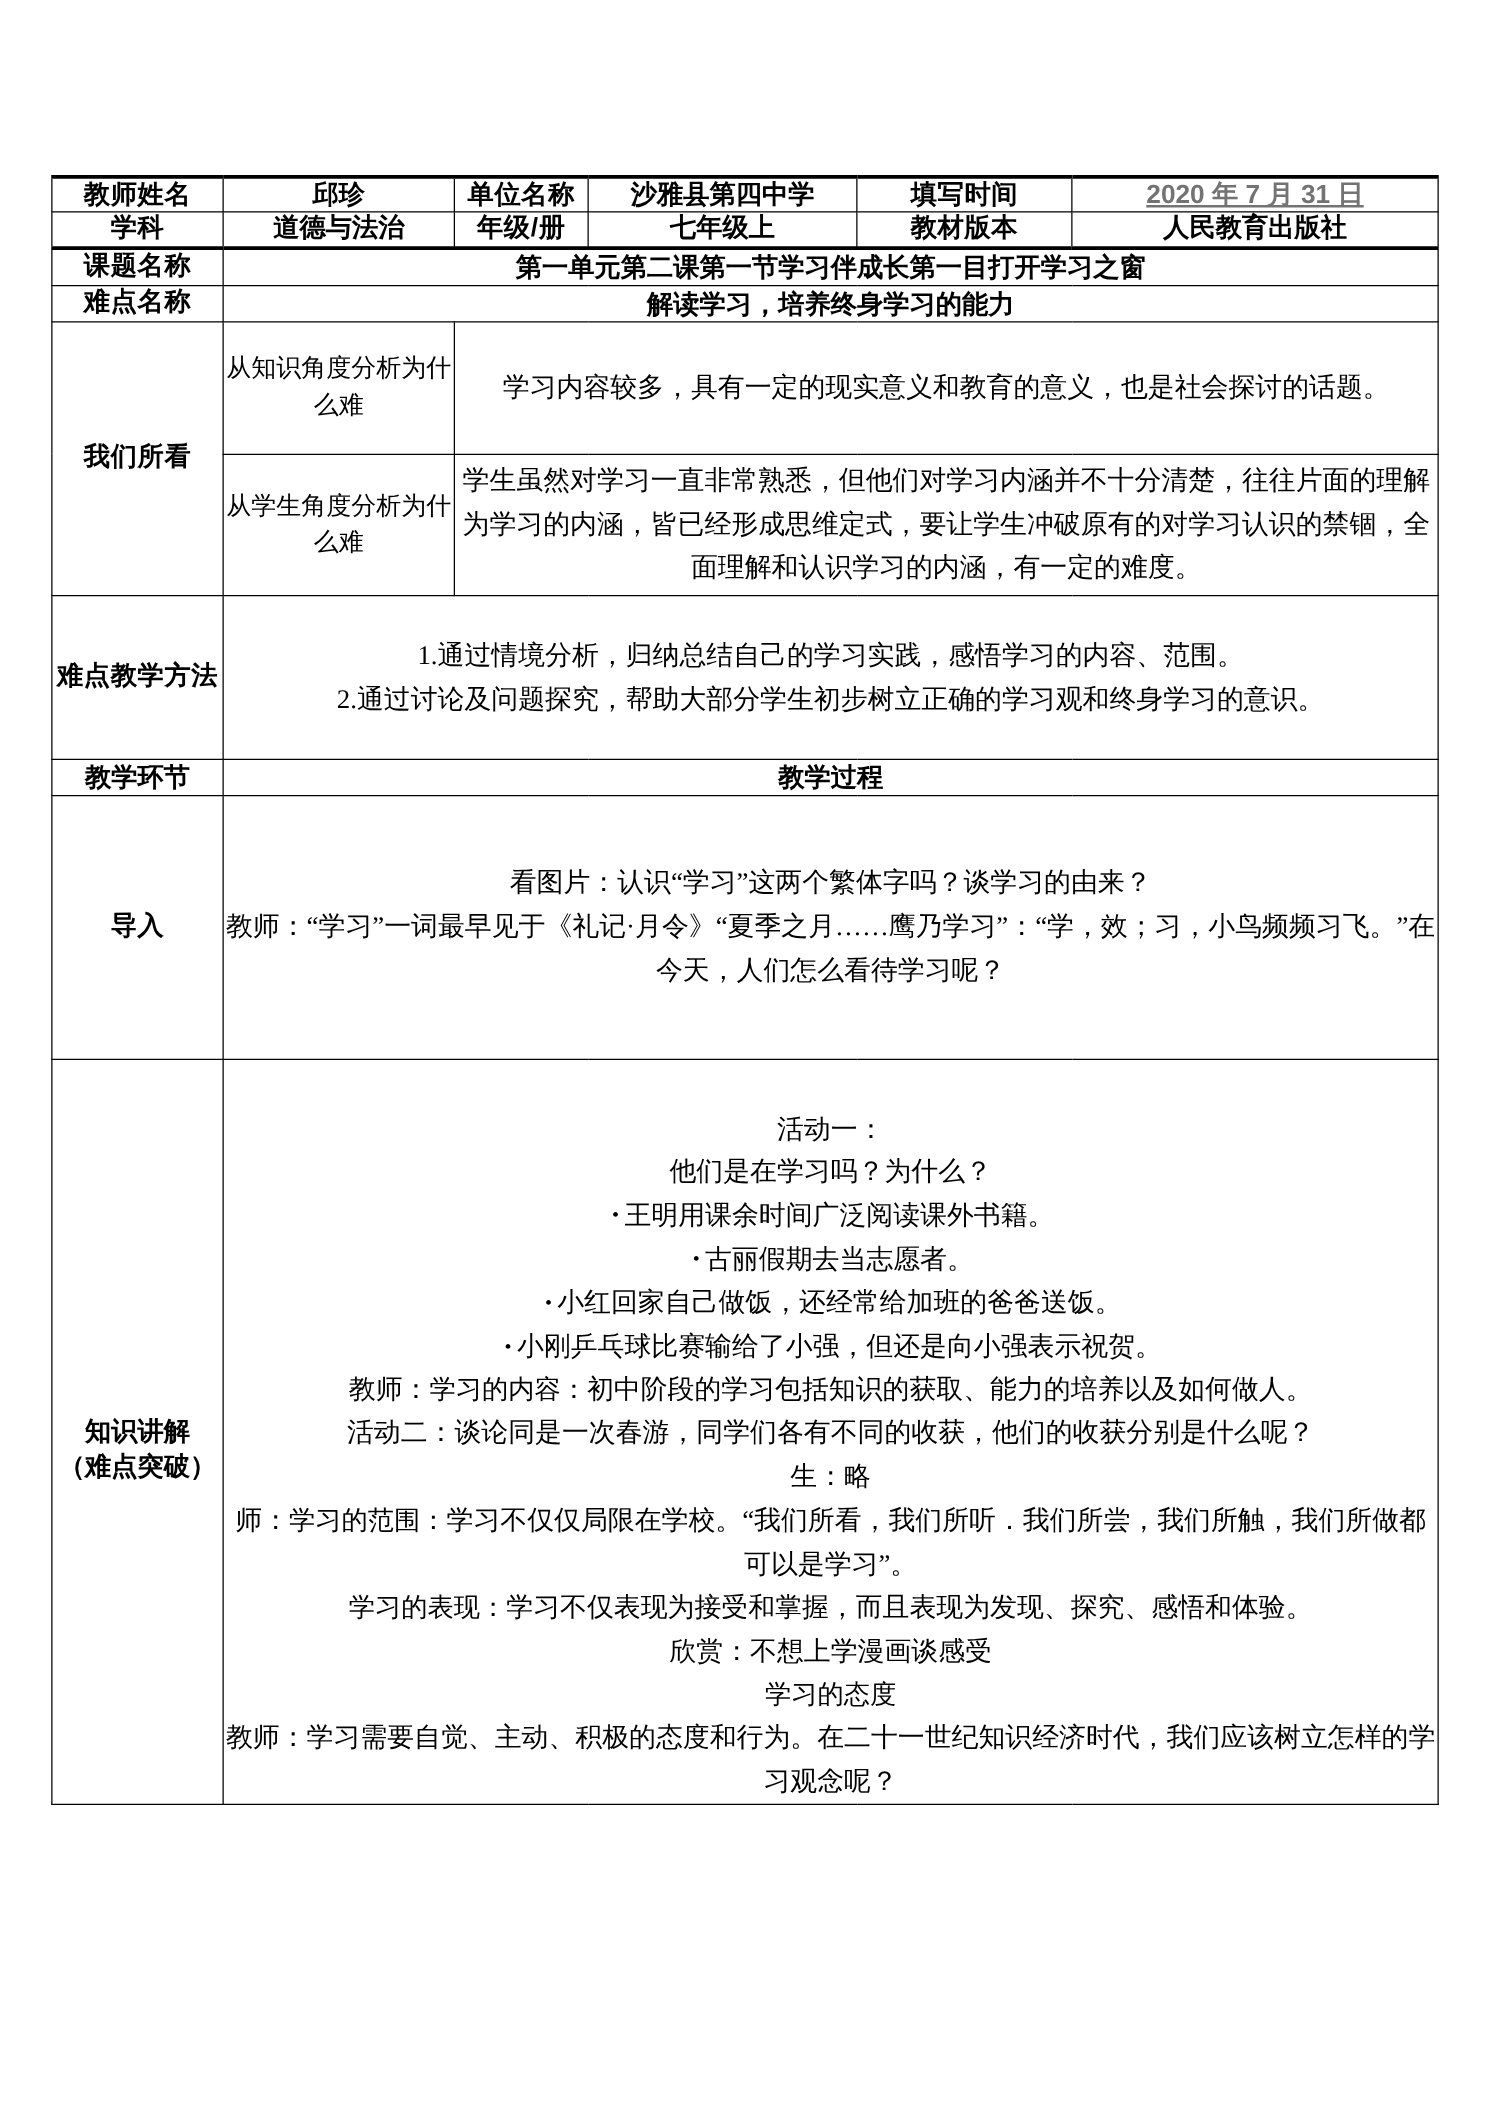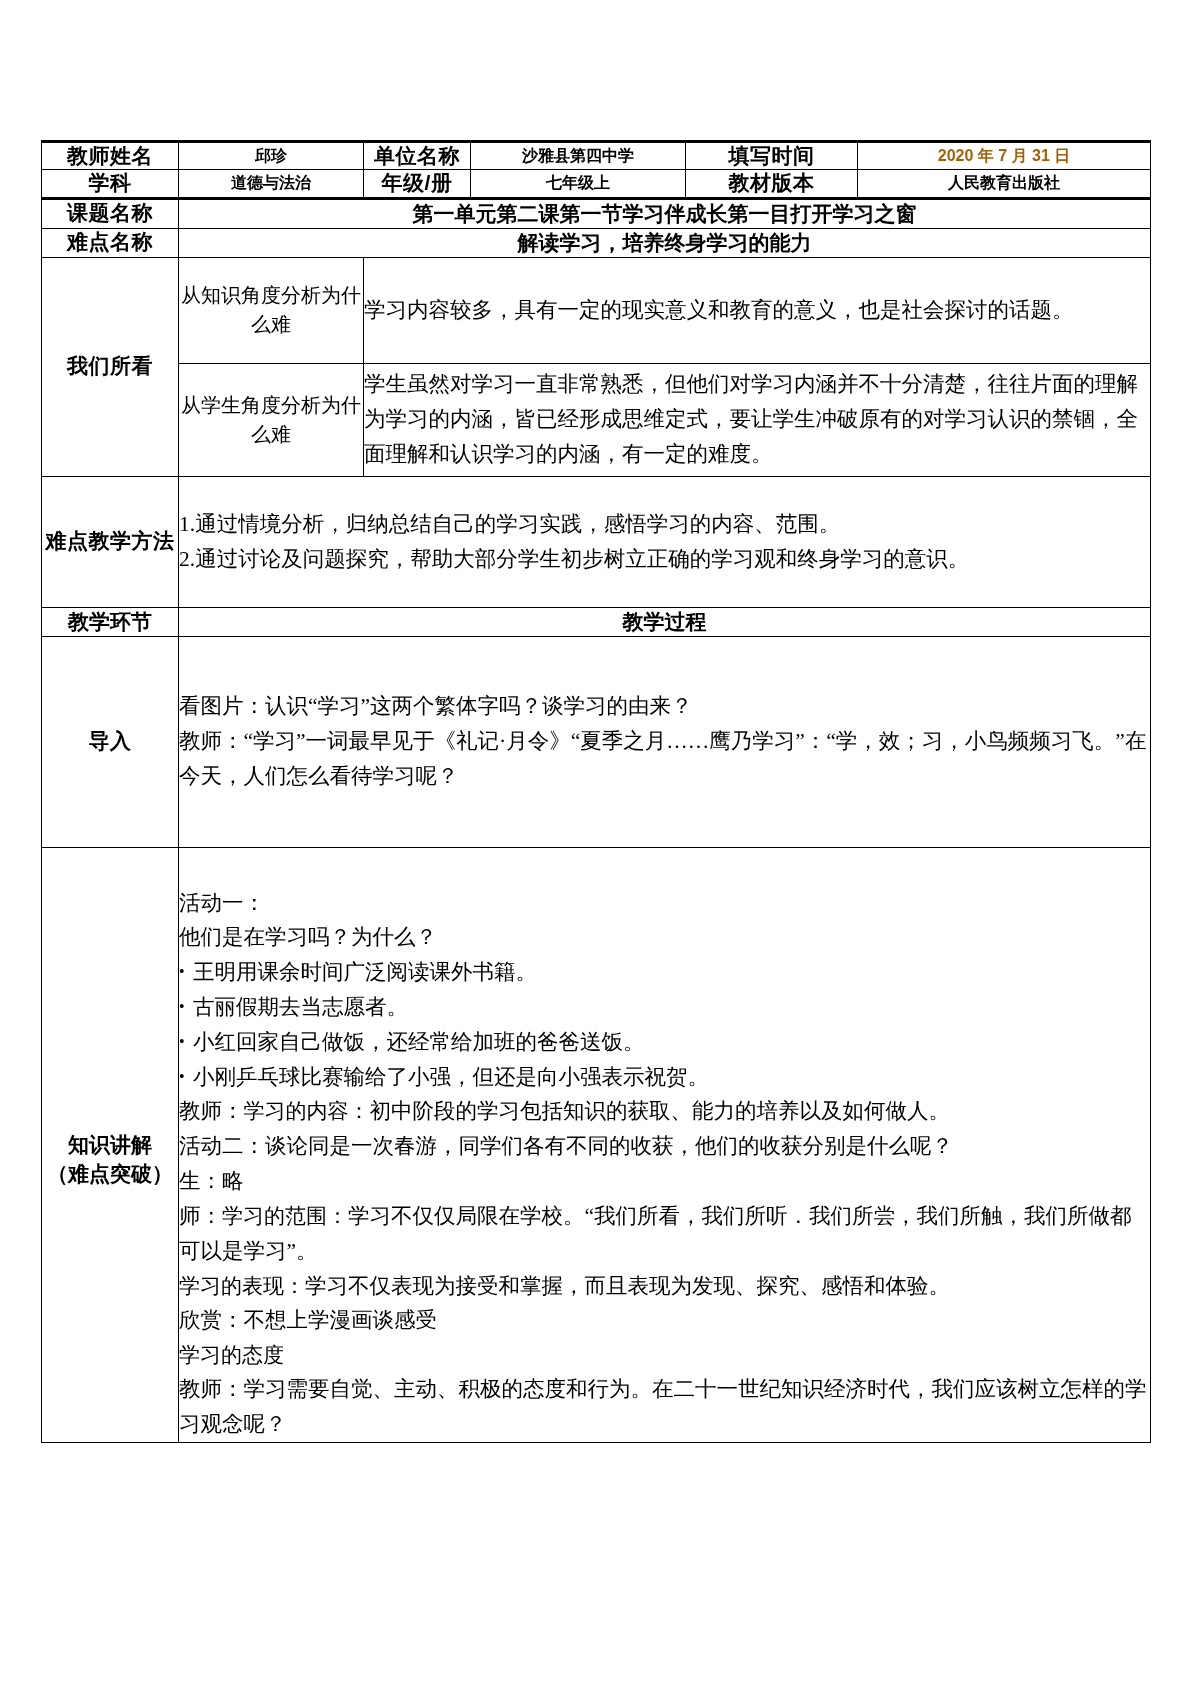--- a/index.html
+++ b/index.html
@@ -41,25 +41,25 @@
     font-family: "Liberation Sans", "DejaVu Sans", sans-serif;
     font-size: 21px;
     line-height: 1.25;
     padding: 8px 4px;
     letter-spacing: 0.5px;
   }
   .val {
     text-align: center;
     font-weight: bold;
     font-family: "Liberation Sans", "DejaVu Sans", sans-serif;
-    font-size: 16px;
+    font-size: 21px;
     line-height: 1.25;
     padding: 8px 4px;
   }
-  .val.red { color: #a16207; }
+  .val.red { color: #737373; text-decoration: underline; }
 
   .title-cell {
     text-align: center;
     font-weight: bold;
     font-family: "Liberation Sans", "DejaVu Sans", sans-serif;
     font-size: 21px;
     padding: 22px 10px;
   }
 
   .subhdr {
@@ -68,21 +68,21 @@
     font-size: 20px;
     line-height: 1.45;
     padding: 14px 8px;
   }
 
   .body-text {
     font-family: "Liberation Serif", "DejaVu Serif", serif;
     font-size: 21.5px;
     line-height: 1.62;
     padding: 10px 12px 10px 14px;
-    text-align: left;
+    text-align: center;
     vertical-align: top;
   }
   .body-text p { margin: 0; }
   .body-text .b {
     font-weight: normal;
     font-family: "Liberation Sans", "DejaVu Sans", sans-serif;
     font-size: 21px;
   }
   .bullet::before {
     content: "\2022";

